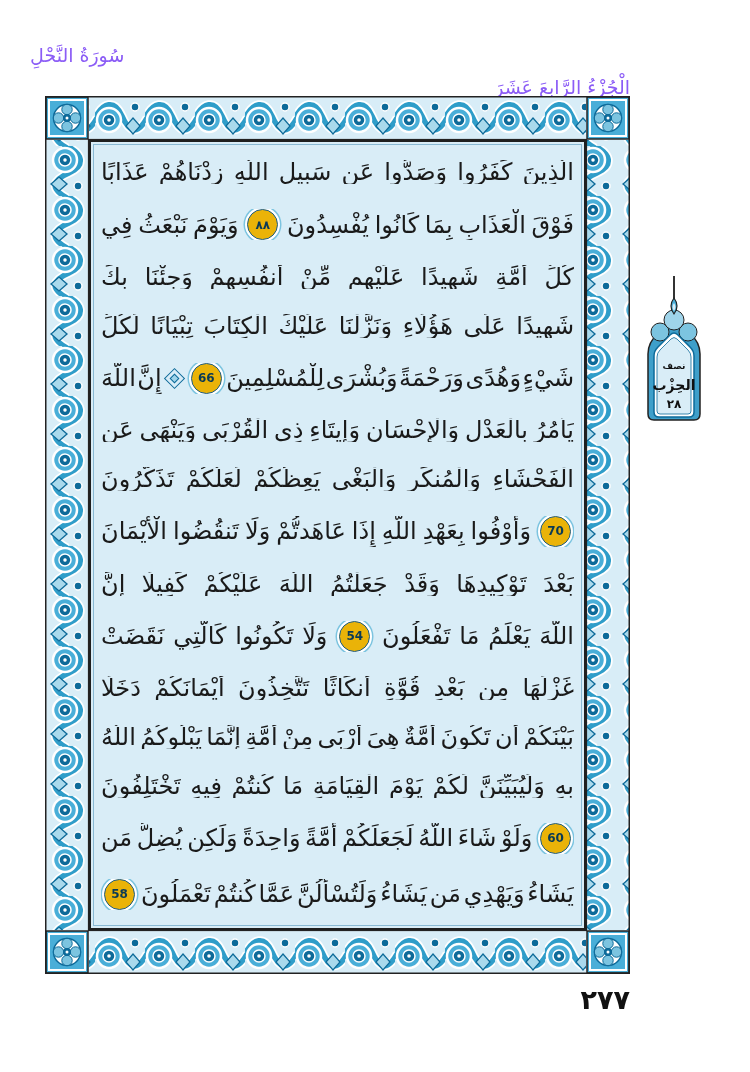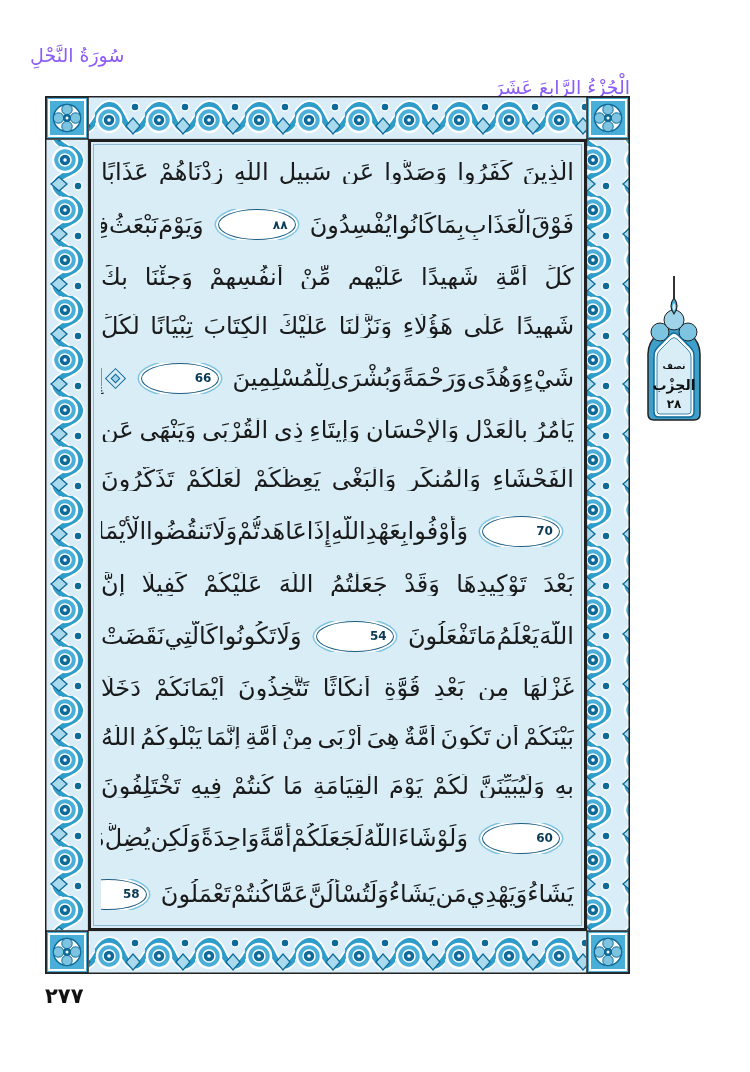--- a/index.html
+++ b/index.html
@@ -17,34 +17,34 @@
 
   
   .panel{position:absolute;left:89px;top:140px;width:497px;height:790px;
          background:#d9edf7;border:2px solid #1f1f1f;box-sizing:border-box;
          outline:1px solid #8ab9d3;outline-offset:-5px;}
   .lines{position:absolute;inset:6px 10px;display:flex;flex-direction:column;
          justify-content:space-around;direction:rtl;}
   .qline{display:flex;flex-direction:row;justify-content:space-between;align-items:center;
          font-size:24px;line-height:1;overflow:hidden;white-space:nowrap;}
   .word{white-space:nowrap;}
-  .medallion{min-width:29px;height:29px;border-radius:50%;background:#ffffff;
+  .medallion{min-width:29px;height:29px;border-radius:50%;background:#eab308;
              border:1.5px solid #1d5d84;box-shadow:0 0 0 2px #ffffff,0 0 0 3.5px #7cc4e0;
              display:inline-flex;align-items:center;justify-content:center;
-             font-size:12px;font-weight:bold;color:#0a3a55;margin:0 14px;flex:0 0 auto;padding-left:47px;}
+             font-size:12px;font-weight:bold;color:#0a3a55;margin:0 3px;flex:0 0 auto;}
   .rub{width:15px;height:15px;position:relative;display:inline-block;flex:0 0 auto;margin:0 4px;}
   .rub i{position:absolute;inset:0;border:1.5px solid #0d6a99;background:#d8ecf7;transform:rotate(45deg);}
   .rub b{position:absolute;inset:4px;border:1px solid #0d6a99;background:#9fd4ea;transform:rotate(45deg);}
 
   
   .hizb{position:absolute;left:636px;top:276px;width:76px;height:156px;text-decoration:underline;}
 
   
-  .pagenum{position:absolute;left:45px;top:984px;width:585px;text-align:left;
-           font-size:21px;font-weight:bold;color:#111;}
+  .pagenum{position:absolute;left:45px;top:984px;width:585px;text-align:right;
+           font-size:27px;font-weight:bold;color:#111;}
 </style>
 </head>
 <body>
 
 <div class="page">
 
   <div class="hdr hdr-left">سُورَةُ النَّحْلِ</div>
   <div class="hdr hdr-right">الْجُزْءُ الرَّابِعَ عَشَرَ</div>
 
   <div class="frame">

